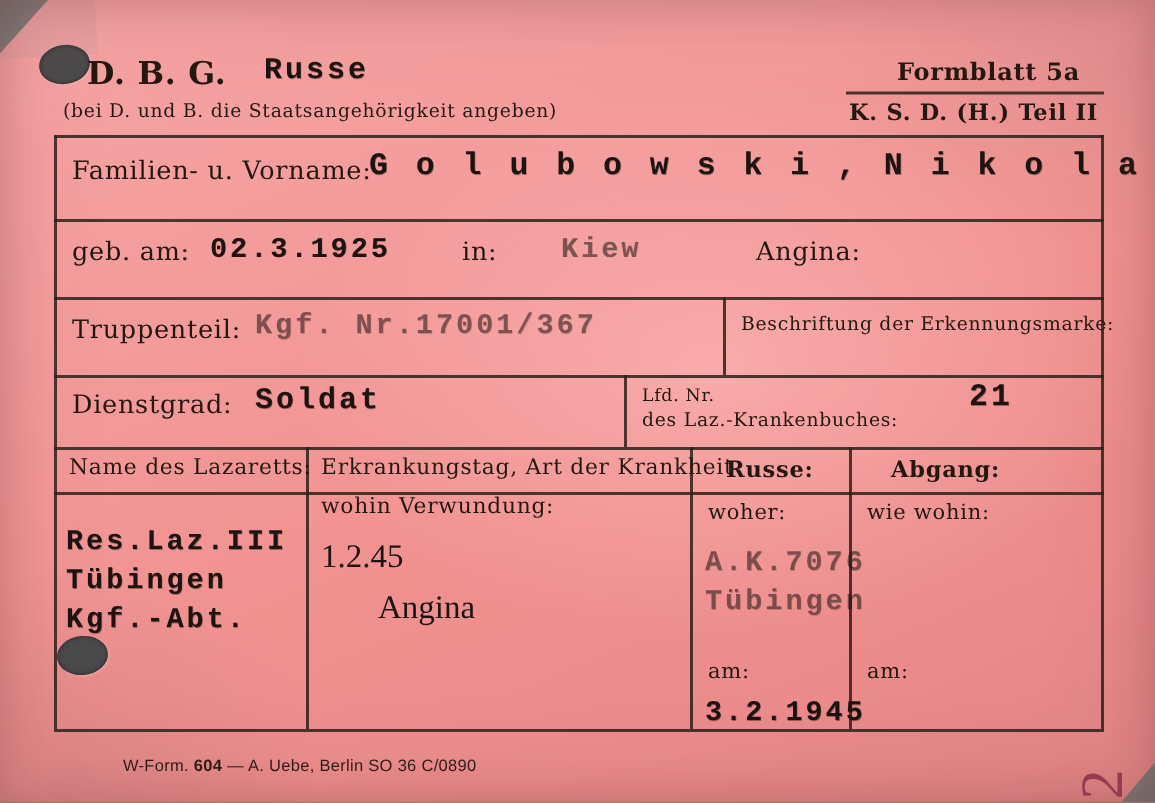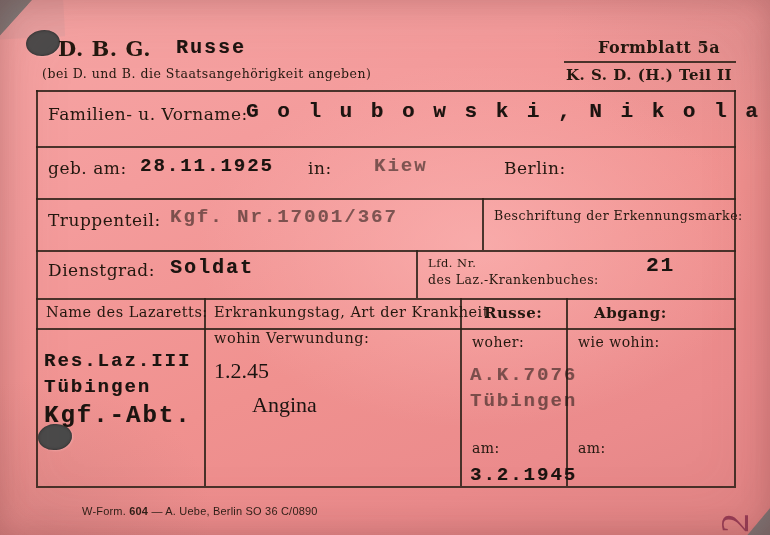--- a/index.html
+++ b/index.html
@@ -158,24 +158,24 @@
     <div class="printed fraktur" style="left:6px; top:38px; font-size:12.5px; font-weight:normal;">(bei D. und B. die Staatsangehörigkeit angeben)</div>
 
     <div class="printed fraktur" style="left:562px; top:10px; font-size:16px;">Formblatt 5a</div>
     <div class="printed fraktur" style="left:530px; top:38px; font-size:15px;">K. S. D. (H.) Teil II</div>
     <div class="rule h" style="left:528px; top:33px; width:172px;"></div>
 
     <div class="printed fraktur" style="left:12px; top:76px; font-size:17px; font-weight:normal;">Familien- u. Vorname:</div>
     <div class="typed" style="left:210px; top:72px; font-size:21px; font-weight:bold; letter-spacing:3px;">G o l u b o w s k i ,  N i k o l a i</div>
 
     <div class="printed fraktur" style="left:12px; top:130px; font-size:17px; font-weight:normal;">geb. am:</div>
-    <div class="typed" style="left:104px; top:127px; font-size:19px; font-weight:bold;">28.11.1925</div>
+    <div class="typed" style="left:104px; top:127px; font-size:19px; font-weight:bold;">02.3.1925</div>
     <div class="printed fraktur" style="left:272px; top:130px; font-size:17px; font-weight:normal;">in:</div>
     <div class="typed faint" style="left:338px; top:127px; font-size:19px; font-weight:bold;">Kiew</div>
-    <div class="printed fraktur" style="left:468px; top:130px; font-size:17px; font-weight:normal;">Berlin:</div>
+    <div class="printed fraktur" style="left:468px; top:130px; font-size:17px; font-weight:normal;">Angina:</div>
 
     <div class="printed fraktur" style="left:12px; top:182px; font-size:17px; font-weight:normal;">Truppenteil:</div>
     <div class="typed faint" style="left:134px; top:178px; font-size:19px; font-weight:bold;">Kgf. Nr.17001/367</div>
     <div class="printed fraktur" style="left:458px; top:180px; font-size:12.5px; font-weight:normal;">Beschriftung der Erkennungsmarke:</div>
     <div class="typed" style="left:470px; top:200px; font-size:17px;"></div>
 
     <div class="printed fraktur" style="left:12px; top:232px; font-size:17px; font-weight:normal;">Dienstgrad:</div>
     <div class="typed" style="left:134px; top:228px; font-size:20px; font-weight:bold;">Soldat</div>
     <div class="printed fraktur" style="left:392px; top:228px; font-size:11.5px; font-weight:normal;">Lfd. Nr.</div>
     <div class="printed fraktur" style="left:392px; top:244px; font-size:12.5px; font-weight:normal;">des Laz.-Krankenbuches:</div>
@@ -187,21 +187,21 @@
     <div class="printed fraktur" style="left:448px; top:276px; font-size:15px;">Russe:</div>
     <div class="printed fraktur" style="left:558px; top:276px; font-size:15px;">Abgang:</div>
 
     <div class="printed fraktur" style="left:436px; top:306px; font-size:14px; font-weight:normal;">woher:</div>
     <div class="printed fraktur" style="left:542px; top:306px; font-size:14px; font-weight:normal;">wie wohin:</div>
     <div class="printed fraktur" style="left:436px; top:412px; font-size:14px; font-weight:normal;">am:</div>
     <div class="printed fraktur" style="left:542px; top:412px; font-size:14px; font-weight:normal;">am:</div>
 
     <div class="typed" style="left:8px; top:322px; font-size:19px; font-weight:bold;">Res.Laz.III</div>
     <div class="typed" style="left:8px; top:348px; font-size:19px; font-weight:bold;">Tübingen</div>
-    <div class="typed" style="left:8px; top:374px; font-size:24px; font-weight:bold;">Kgf.-Abt.</div>
+    <div class="typed" style="left:8px; top:374px; font-size:19px; font-weight:bold;">Kgf.-Abt.</div>
 
     <div class="handwritten" style="left:178px; top:330px; font-size:22px;">1.2.45</div>
     <div class="handwritten" style="left:216px; top:364px; font-size:22px;">Angina</div>
 
     <div class="typed faint" style="left:434px; top:336px; font-size:19px; font-weight:bold;">A.K.7076</div>
     <div class="typed faint" style="left:434px; top:362px; font-size:19px; font-weight:bold;">Tübingen</div>
     <div class="typed" style="left:434px; top:436px; font-size:19px; font-weight:bold;">3.2.1945</div>
 
     <div class="typed" style="left:542px; top:336px; font-size:19px;"></div>
     <div class="typed" style="left:542px; top:436px; font-size:19px;"></div>

